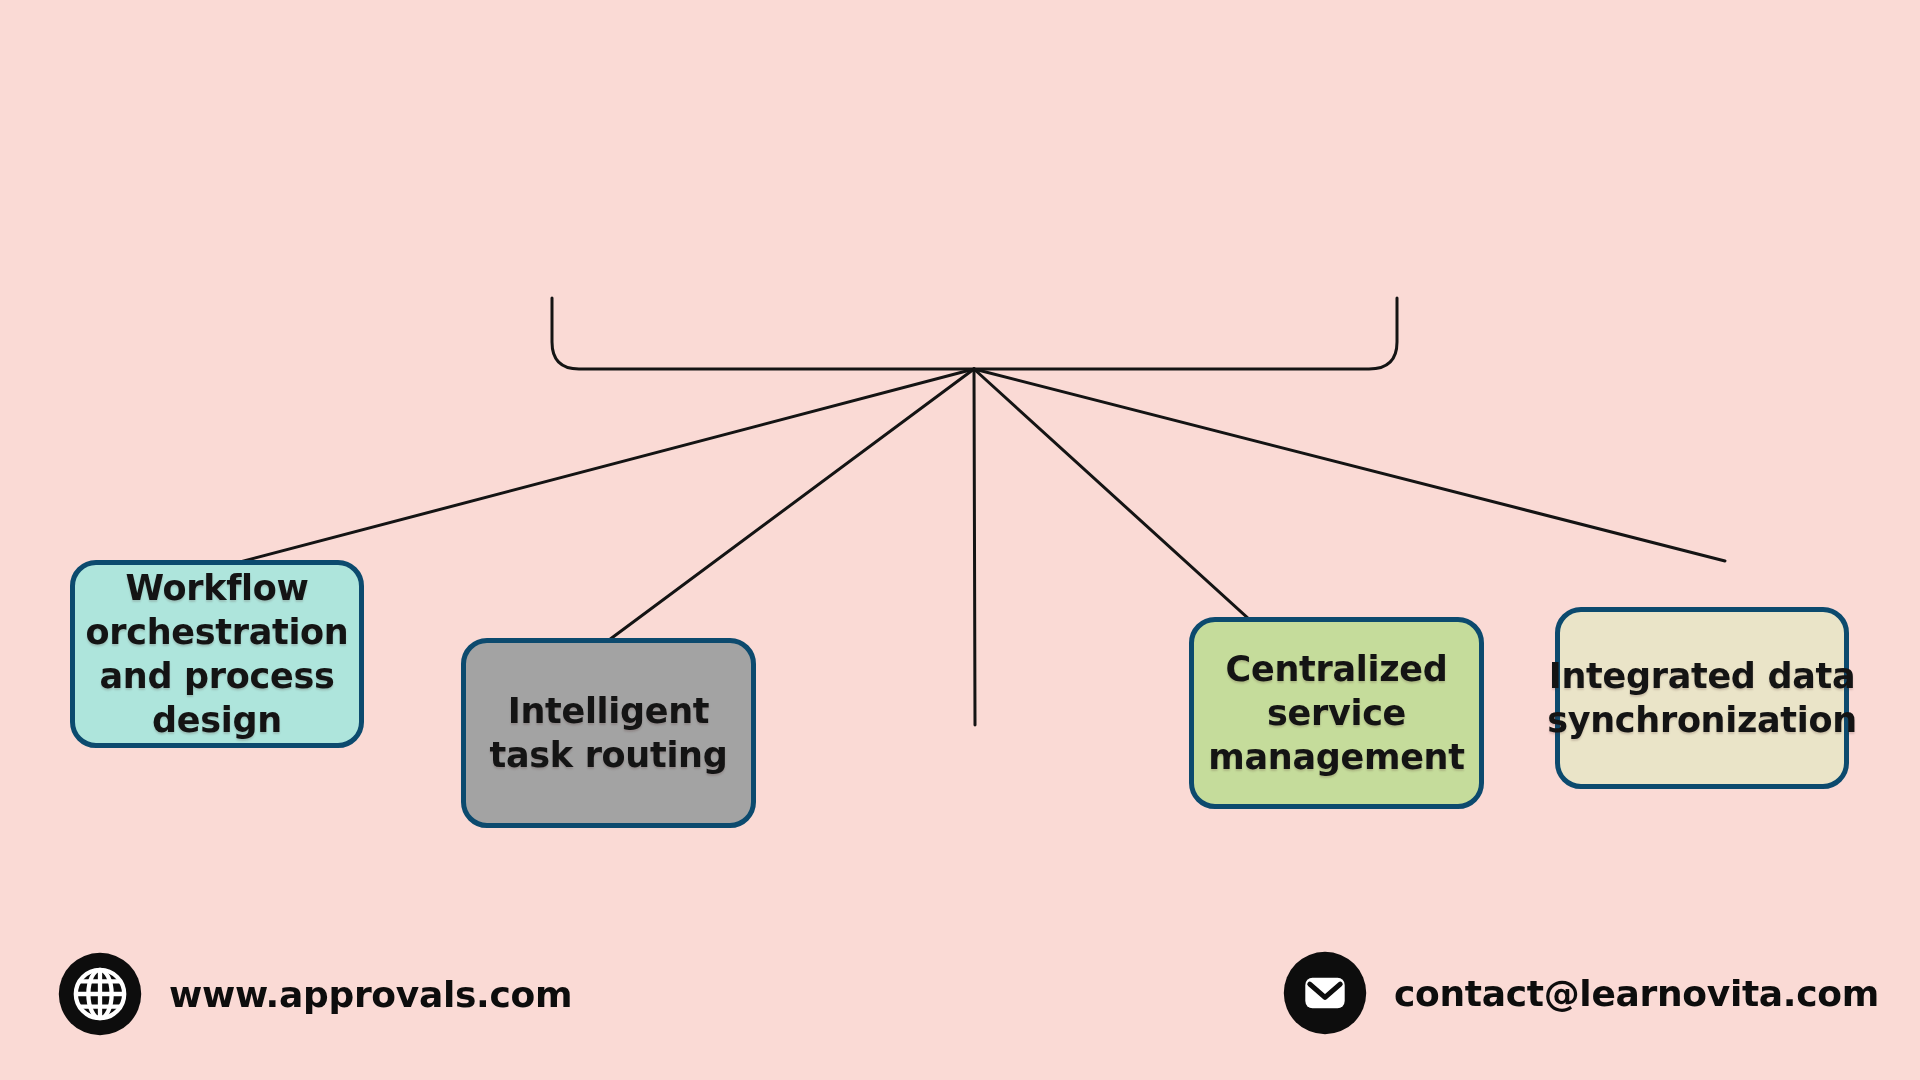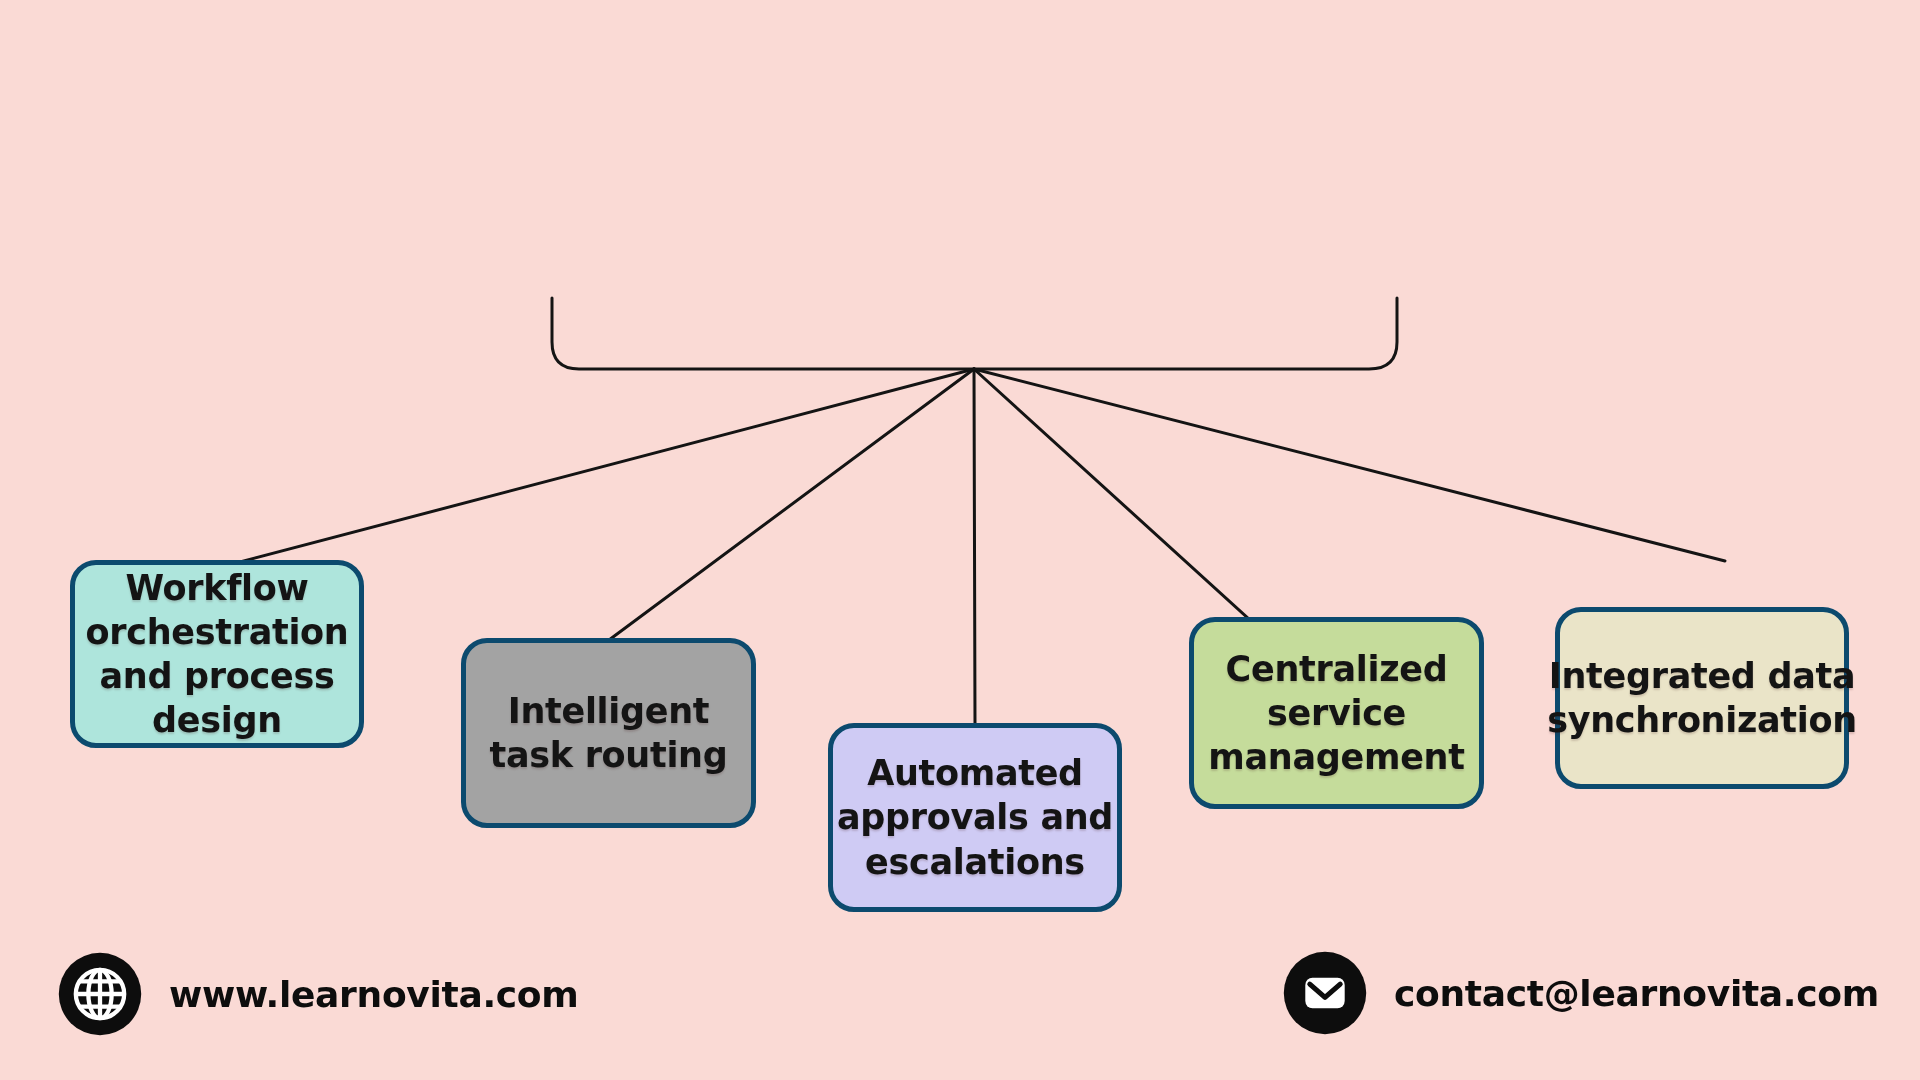--- a/index.html
+++ b/index.html
@@ -118,25 +118,20 @@
 orchestration
 and process
 design</span>
   </div>
 
   <div class="node node-2" style="background: #a3a3a3;">
     <span>Intelligent
 task routing</span>
   </div>
 
-  <div class="node node-3" style="background: rgb(207, 203, 244);">
-    <span>Automated
-approvals and
-escalations</span>
-  </div>
 
   <div class="node node-4" style="background: rgb(197, 220, 155);">
     <span>Centralized
 service
 management</span>
   </div>
 
   <div class="node node-5" style="background: rgb(234, 228, 200);">
     <span>Integrated data
 synchronization</span>
@@ -149,21 +144,21 @@
         <g stroke="#ffffff" stroke-width="2.4" fill="none">
           <circle cx="24" cy="24" r="13.5"></circle>
           <ellipse cx="24" cy="24" rx="6.5" ry="13.5"></ellipse>
           <line x1="24" y1="10.5" x2="24" y2="37.5"></line>
           <line x1="10.5" y1="24" x2="37.5" y2="24"></line>
           <line x1="12.2" y1="17" x2="35.8" y2="17"></line>
           <line x1="12.2" y1="31" x2="35.8" y2="31"></line>
         </g>
       </svg>
     </span>
-    <span class="footer-text">www.learnovita.com</span>
+    <span class="footer-text">www.approvals.com</span>
   </div>
 
   <div class="footer-item footer-email">
     <span class="icon-wrap">
       <svg viewBox="0 0 48 48" xmlns="http://www.w3.org/2000/svg">
         <circle cx="24" cy="24" r="23" fill="#0d0d0d"></circle>
         <rect x="13" y="15.5" width="22" height="17" rx="4" fill="#ffffff"></rect>
         <polyline points="15.5,19 24,26.5 32.5,19" fill="none" stroke="#0d0d0d" stroke-width="2.8" stroke-linecap="round" stroke-linejoin="round"></polyline>
       </svg>
     </span>

